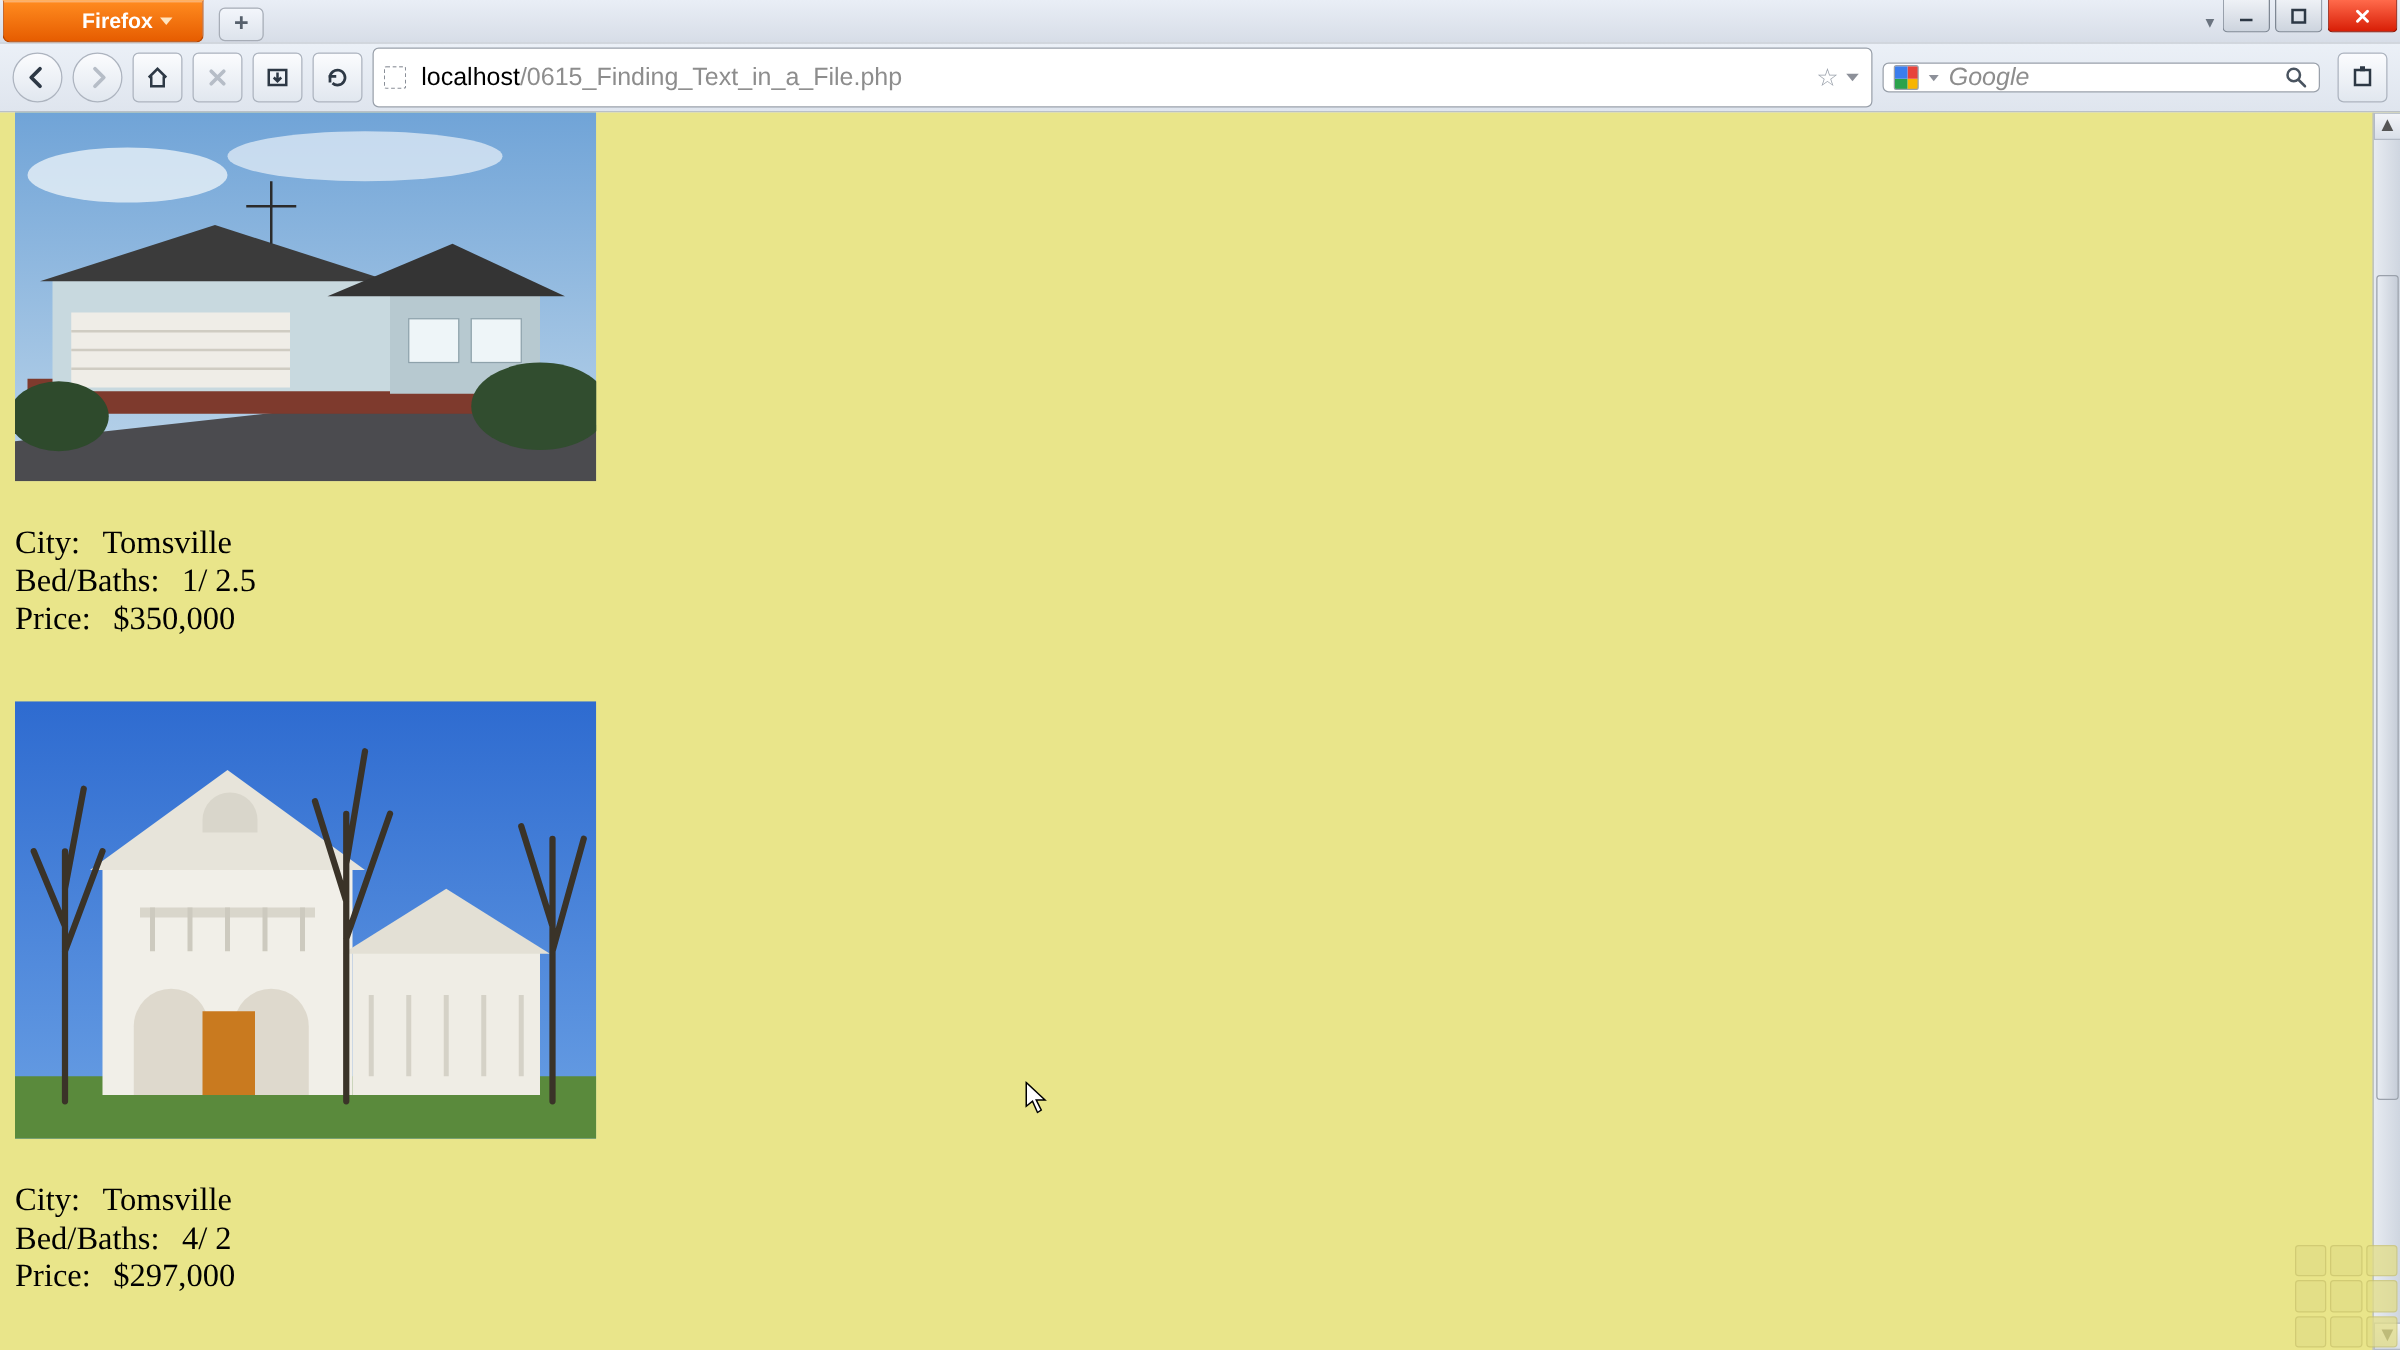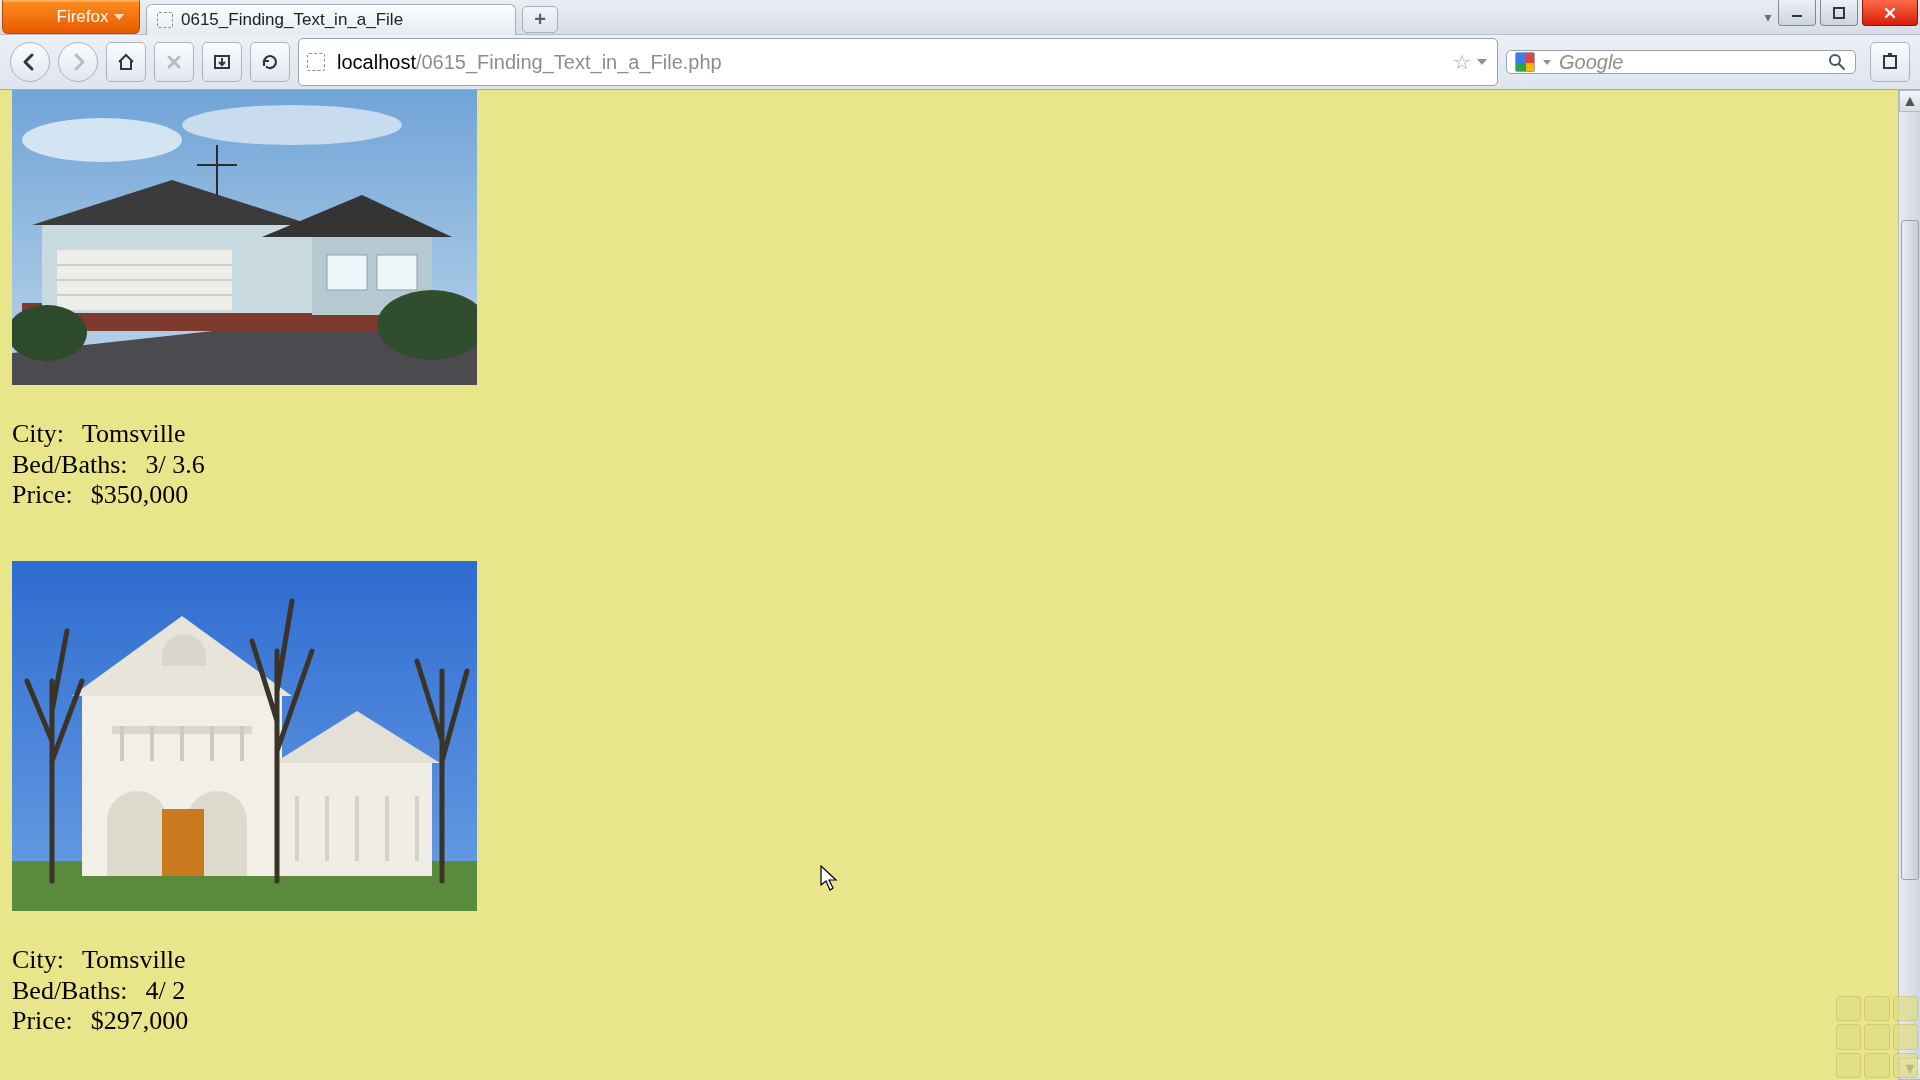--- a/index.html
+++ b/index.html
@@ -9,28 +9,28 @@
   
   .titlebar {
     height: 35px;
     background: linear-gradient(#e9eef6, #d7dde7);
     border-bottom: 1px solid #b8bec8;
     display: flex;
     align-items: stretch;
     user-select: none;
   }
   .firefox-btn {
-    width: 138px;
+    width: 161px;
     margin: 0 6px 0 2px;
     background: linear-gradient(#ff8b1f, #e65c00);
     border: 1px solid #b94700;
     border-top: 1px solid #ffb060;
     border-radius: 0 0 6px 6px;
     color: #fff;
-    font-weight: normal;
+    font-weight: bold;
     font-size: 17px;
     display: flex;
     align-items: center;
     justify-content: center;
     gap: 6px;
     box-shadow: inset 0 1px 0 rgba(255,255,255,.3);
     padding-left: 39px;
   }
   .firefox-btn .caret-down {
     width: 0; height: 0;
@@ -238,24 +238,20 @@
     border-radius: 3px;
   }
 </style>
 </head>
 <body>
 
 <div class="titlebar">
   <div class="firefox-btn">
     <span>Firefox</span>
     <span class="caret-down"></span>
-  </div>
-  <div class="tab">
-    <span class="favicon"></span>
-    <span>0615_Finding_Text_in_a_File</span>
   </div>
   <div class="newtab-btn">
     <span>+</span>
   </div>
   <div class="titlebar-spacer"></div>
   <div class="tabs-dropdown">
     <span>▾</span>
   </div>
   <div class="window-controls">
     <div class="win-btn">
@@ -378,21 +374,21 @@
 
         <ellipse cx="35" cy="248" rx="40" ry="28" fill="#2e4a2c"></ellipse>
         <ellipse cx="420" cy="240" rx="55" ry="35" fill="#314d2f"></ellipse>
       </svg>
       <div class="listing-line">
         <span>City:</span>
         <span>Tomsville</span>
       </div>
       <div class="listing-line">
         <span>Bed/Baths:</span>
-        <span>3/ 3.6</span>
+        <span>1/ 2.5</span>
       </div>
       <div class="listing-line">
         <span>Price:</span>
         <span>$350,000</span>
       </div>
     </div>
 
     <div class="listing">
       <svg class="house-img" viewBox="0 0 465 350">
         <defs>

